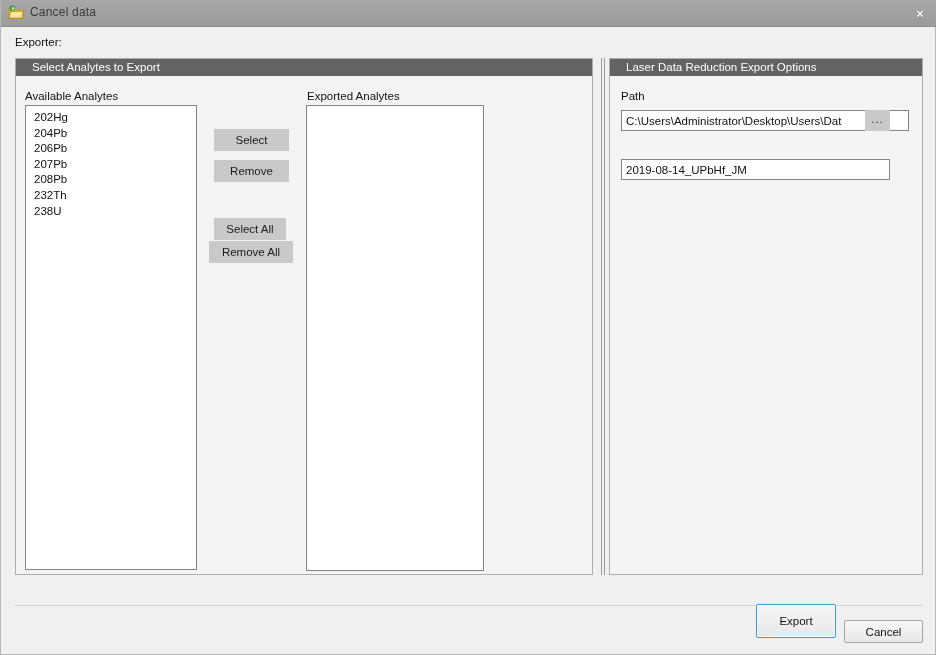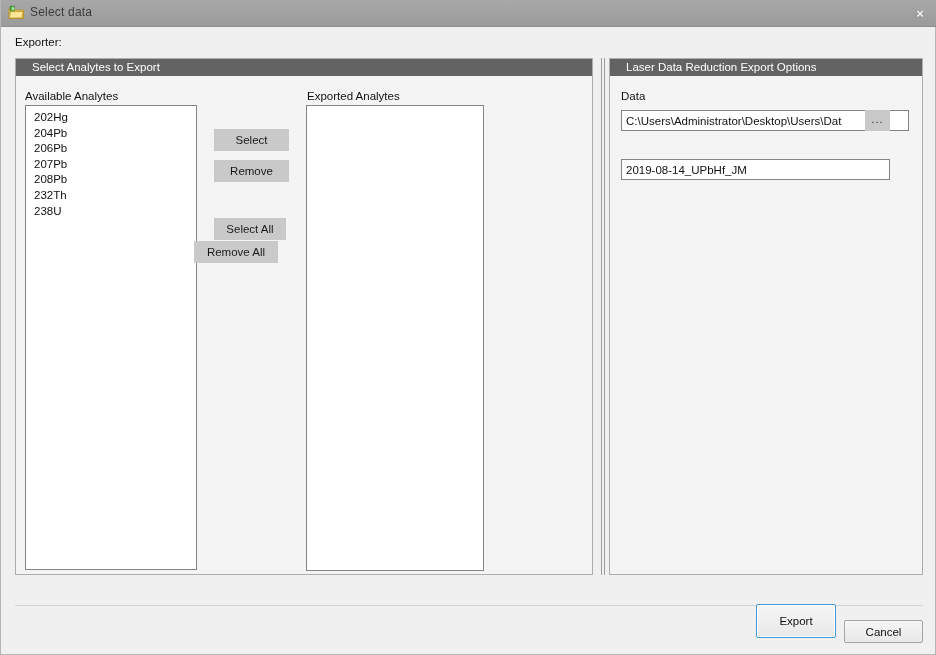--- a/index.html
+++ b/index.html
@@ -190,21 +190,21 @@
     color: #1a1a1a;
     cursor: default;
     padding: 0;
     display: flex;
     align-items: center;
     justify-content: center;
   }
   #btn-select     { left: 213px; top: 129px; width: 75px; height: 22px; }
   #btn-remove     { left: 213px; top: 160px; width: 75px; height: 22px; }
   #btn-select-all { left: 213px; top: 210px; width: 72px; height: 22px; margin-top: 8px; }
-  #btn-remove-all { left: 193px; top: 241px; width: 84px; height: 22px; }
+  #btn-remove-all { left: 208px; top: 241px; width: 84px; height: 22px; }
 
   
   #path-label     { left: 620px; top: 90px; }
   #path-input {
     position: absolute;
     left: 620px; top: 110px;
     width: 288px; height: 21px;
     box-sizing: border-box;
     background: #ffffff;
     border: 1px solid #848484;
@@ -281,21 +281,21 @@
 
 <div id="window">
 
   <div id="titlebar">
     <svg id="title-icon" viewBox="0 0 17 16">
       <path d="M1 3.5h5.2l1.4 1.6H15.6v8.4H1z" fill="#f6d35b" stroke="#b8912a" stroke-width="1"></path>
       <path d="M2.6 6.6h12.6l-1.5 6.4H1.2z" fill="#fde89a" stroke="#b8912a" stroke-width="0.8"></path>
       <path d="M2.2 1.3h4.2v4.4H2.2z" fill="#5db84e" stroke="#2f7a27" stroke-width="0.8"></path>
       <path d="M3.2 3.8l2-2.2 2 2.2h-1.1v1.6H4.3V3.8z" fill="#a9e29c"></path>
     </svg>
-    <div id="title-text">Select data</div>
+    <div id="title-text">Cancel data</div>
     <div id="close-button">
       <span class="x-glyph">×</span>
     </div>
   </div>
 
   <div id="exporter-label">Exporter:</div>
 
   <div id="left-group" class="groupbox">
     <div class="gb-header">Select Analytes to Export</div>
   </div>
@@ -318,21 +318,21 @@
   <button id="btn-remove" class="xbutton">Remove</button>
   <button id="btn-select-all" class="xbutton">Select All</button>
   <button id="btn-remove-all" class="xbutton">Remove All</button>
 
   <div id="splitter"></div>
 
   <div id="right-group" class="groupbox">
     <div class="gb-header">Laser Data Reduction Export Options</div>
   </div>
 
-  <div id="path-label" class="field-label">Data</div>
+  <div id="path-label" class="field-label">Path</div>
   <input id="path-input" type="text" value="C:\Users\Administrator\Desktop\Users\Dat" style="">
   <button id="browse-button">...</button>
 
   <div id="filename-label" class="field-label">Filename</div>
   <input id="filename-input" type="text" value="2019-08-14_UPbHf_JM" style="">
 
   <div id="footer-rule"></div>
   <button id="export-button" class="footbtn">Export</button>
   <button id="cancel-button" class="footbtn">Cancel</button>
 

